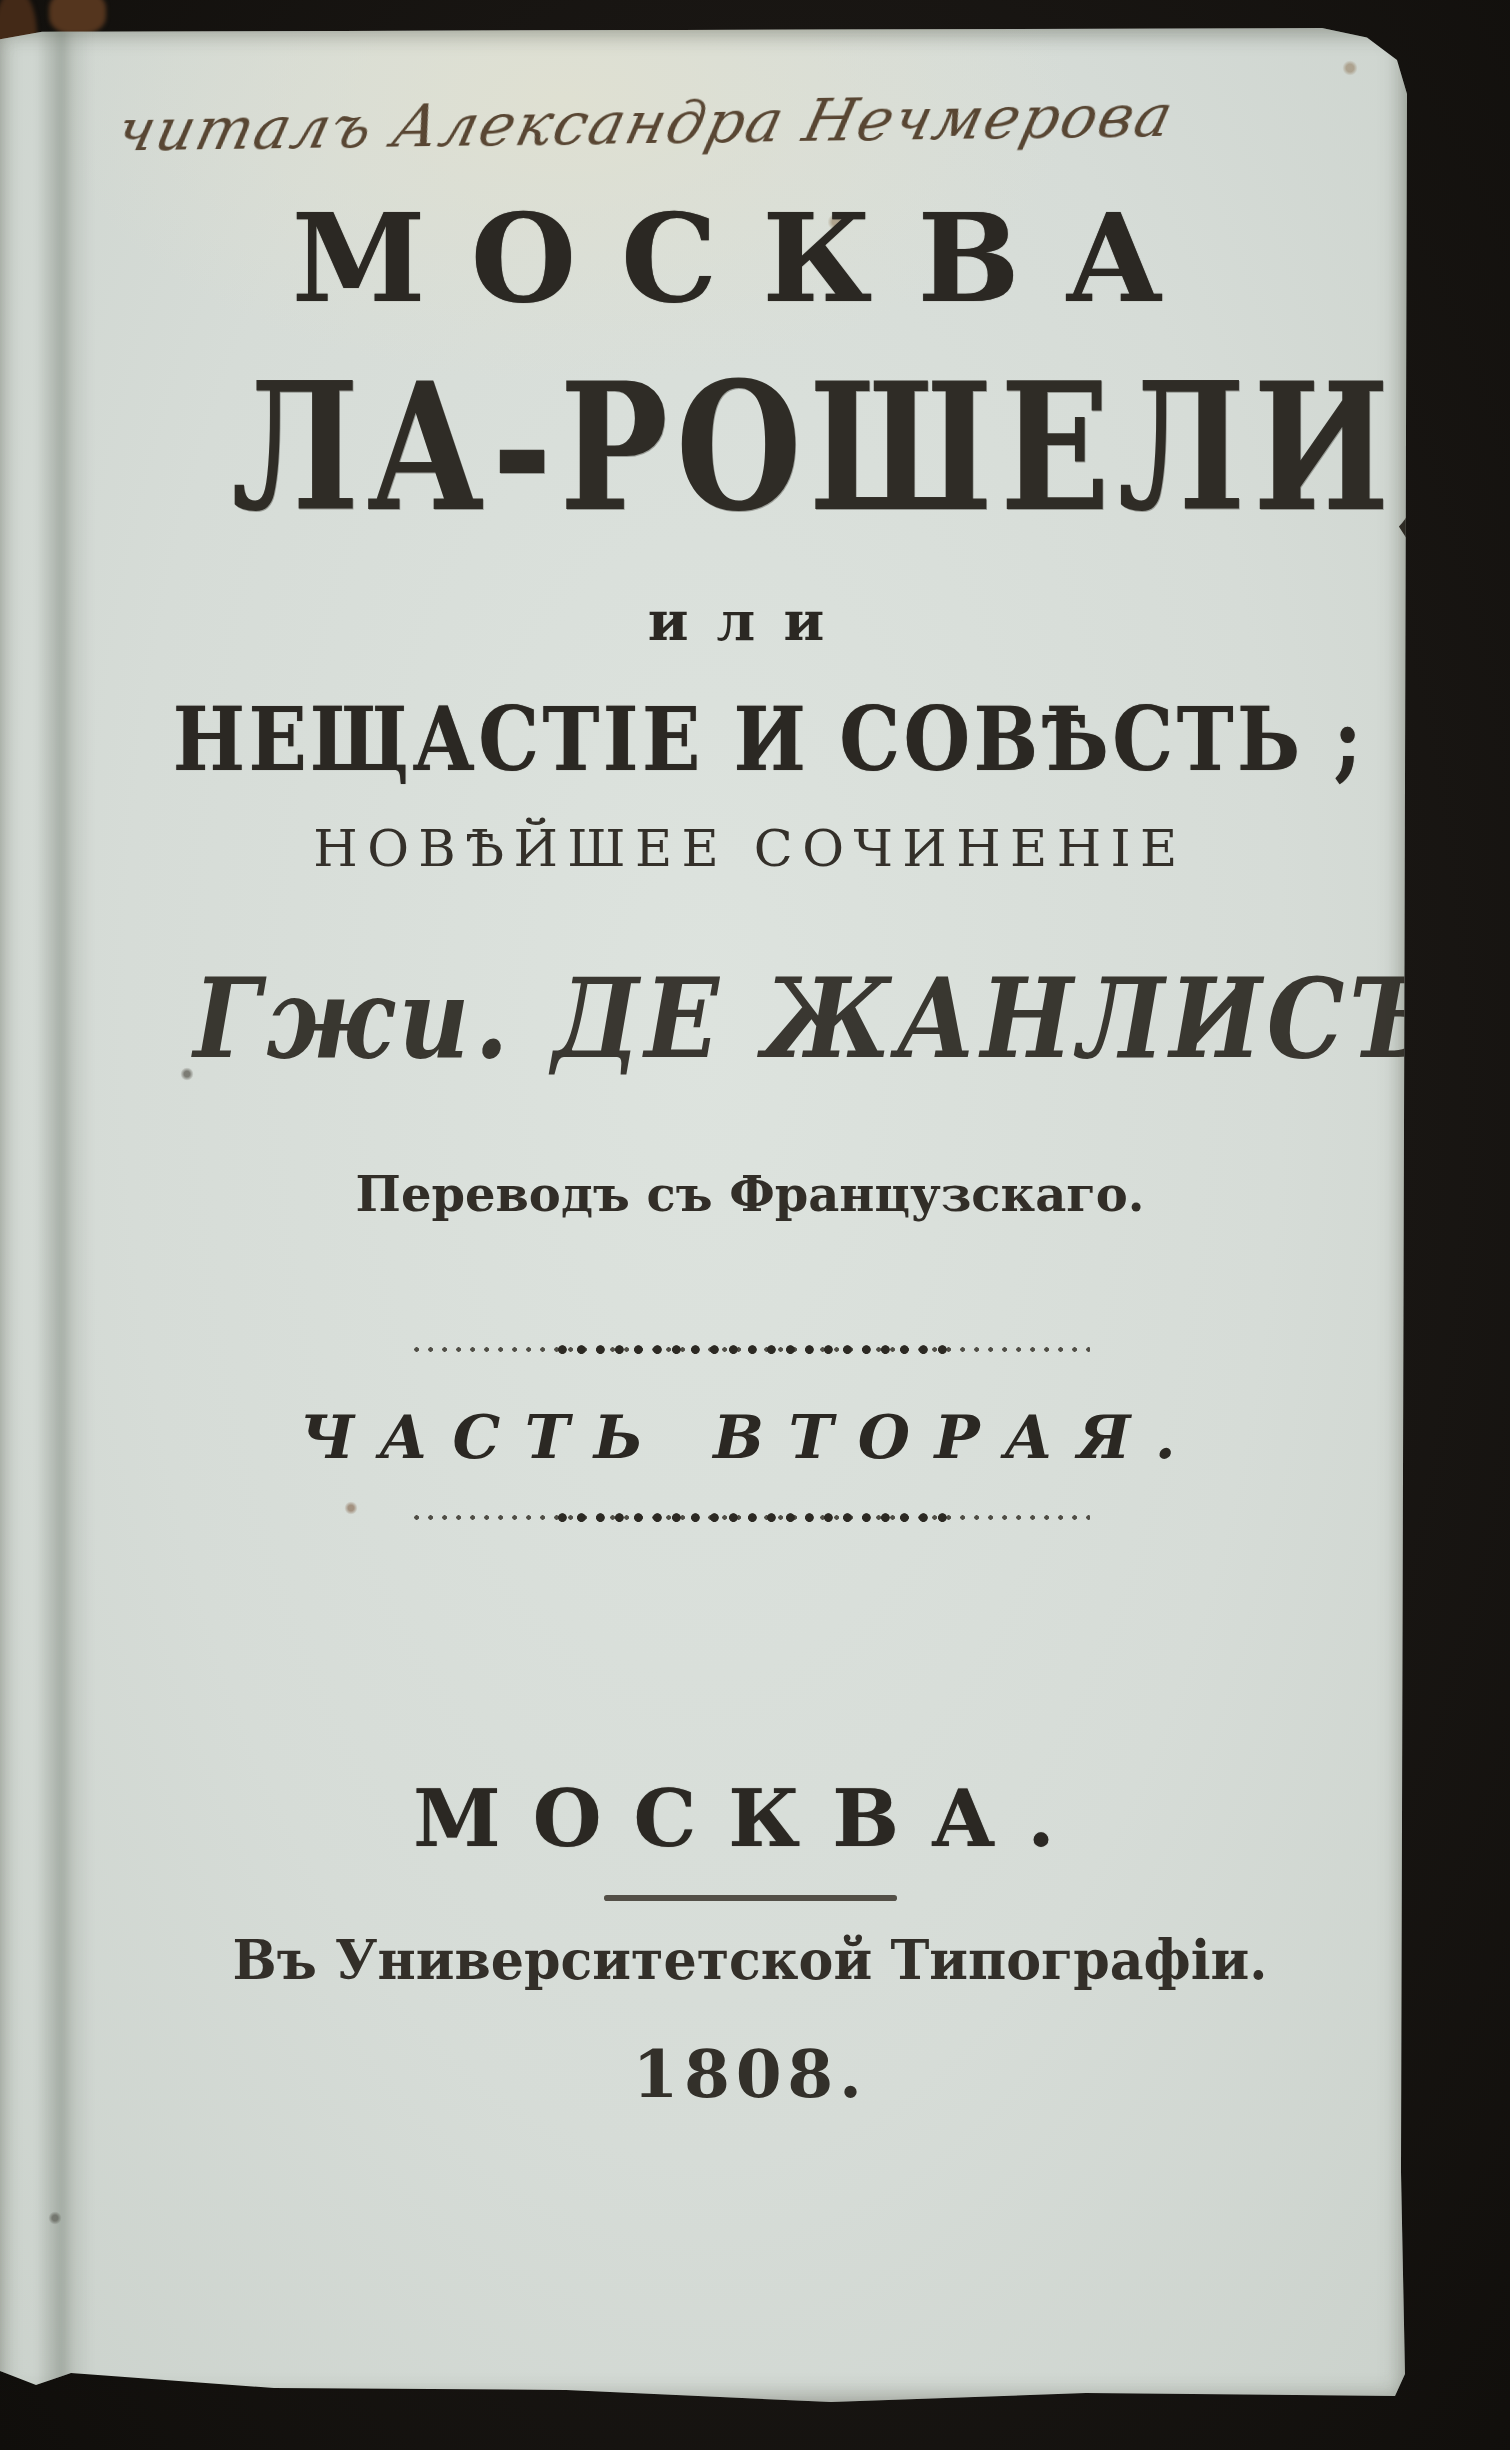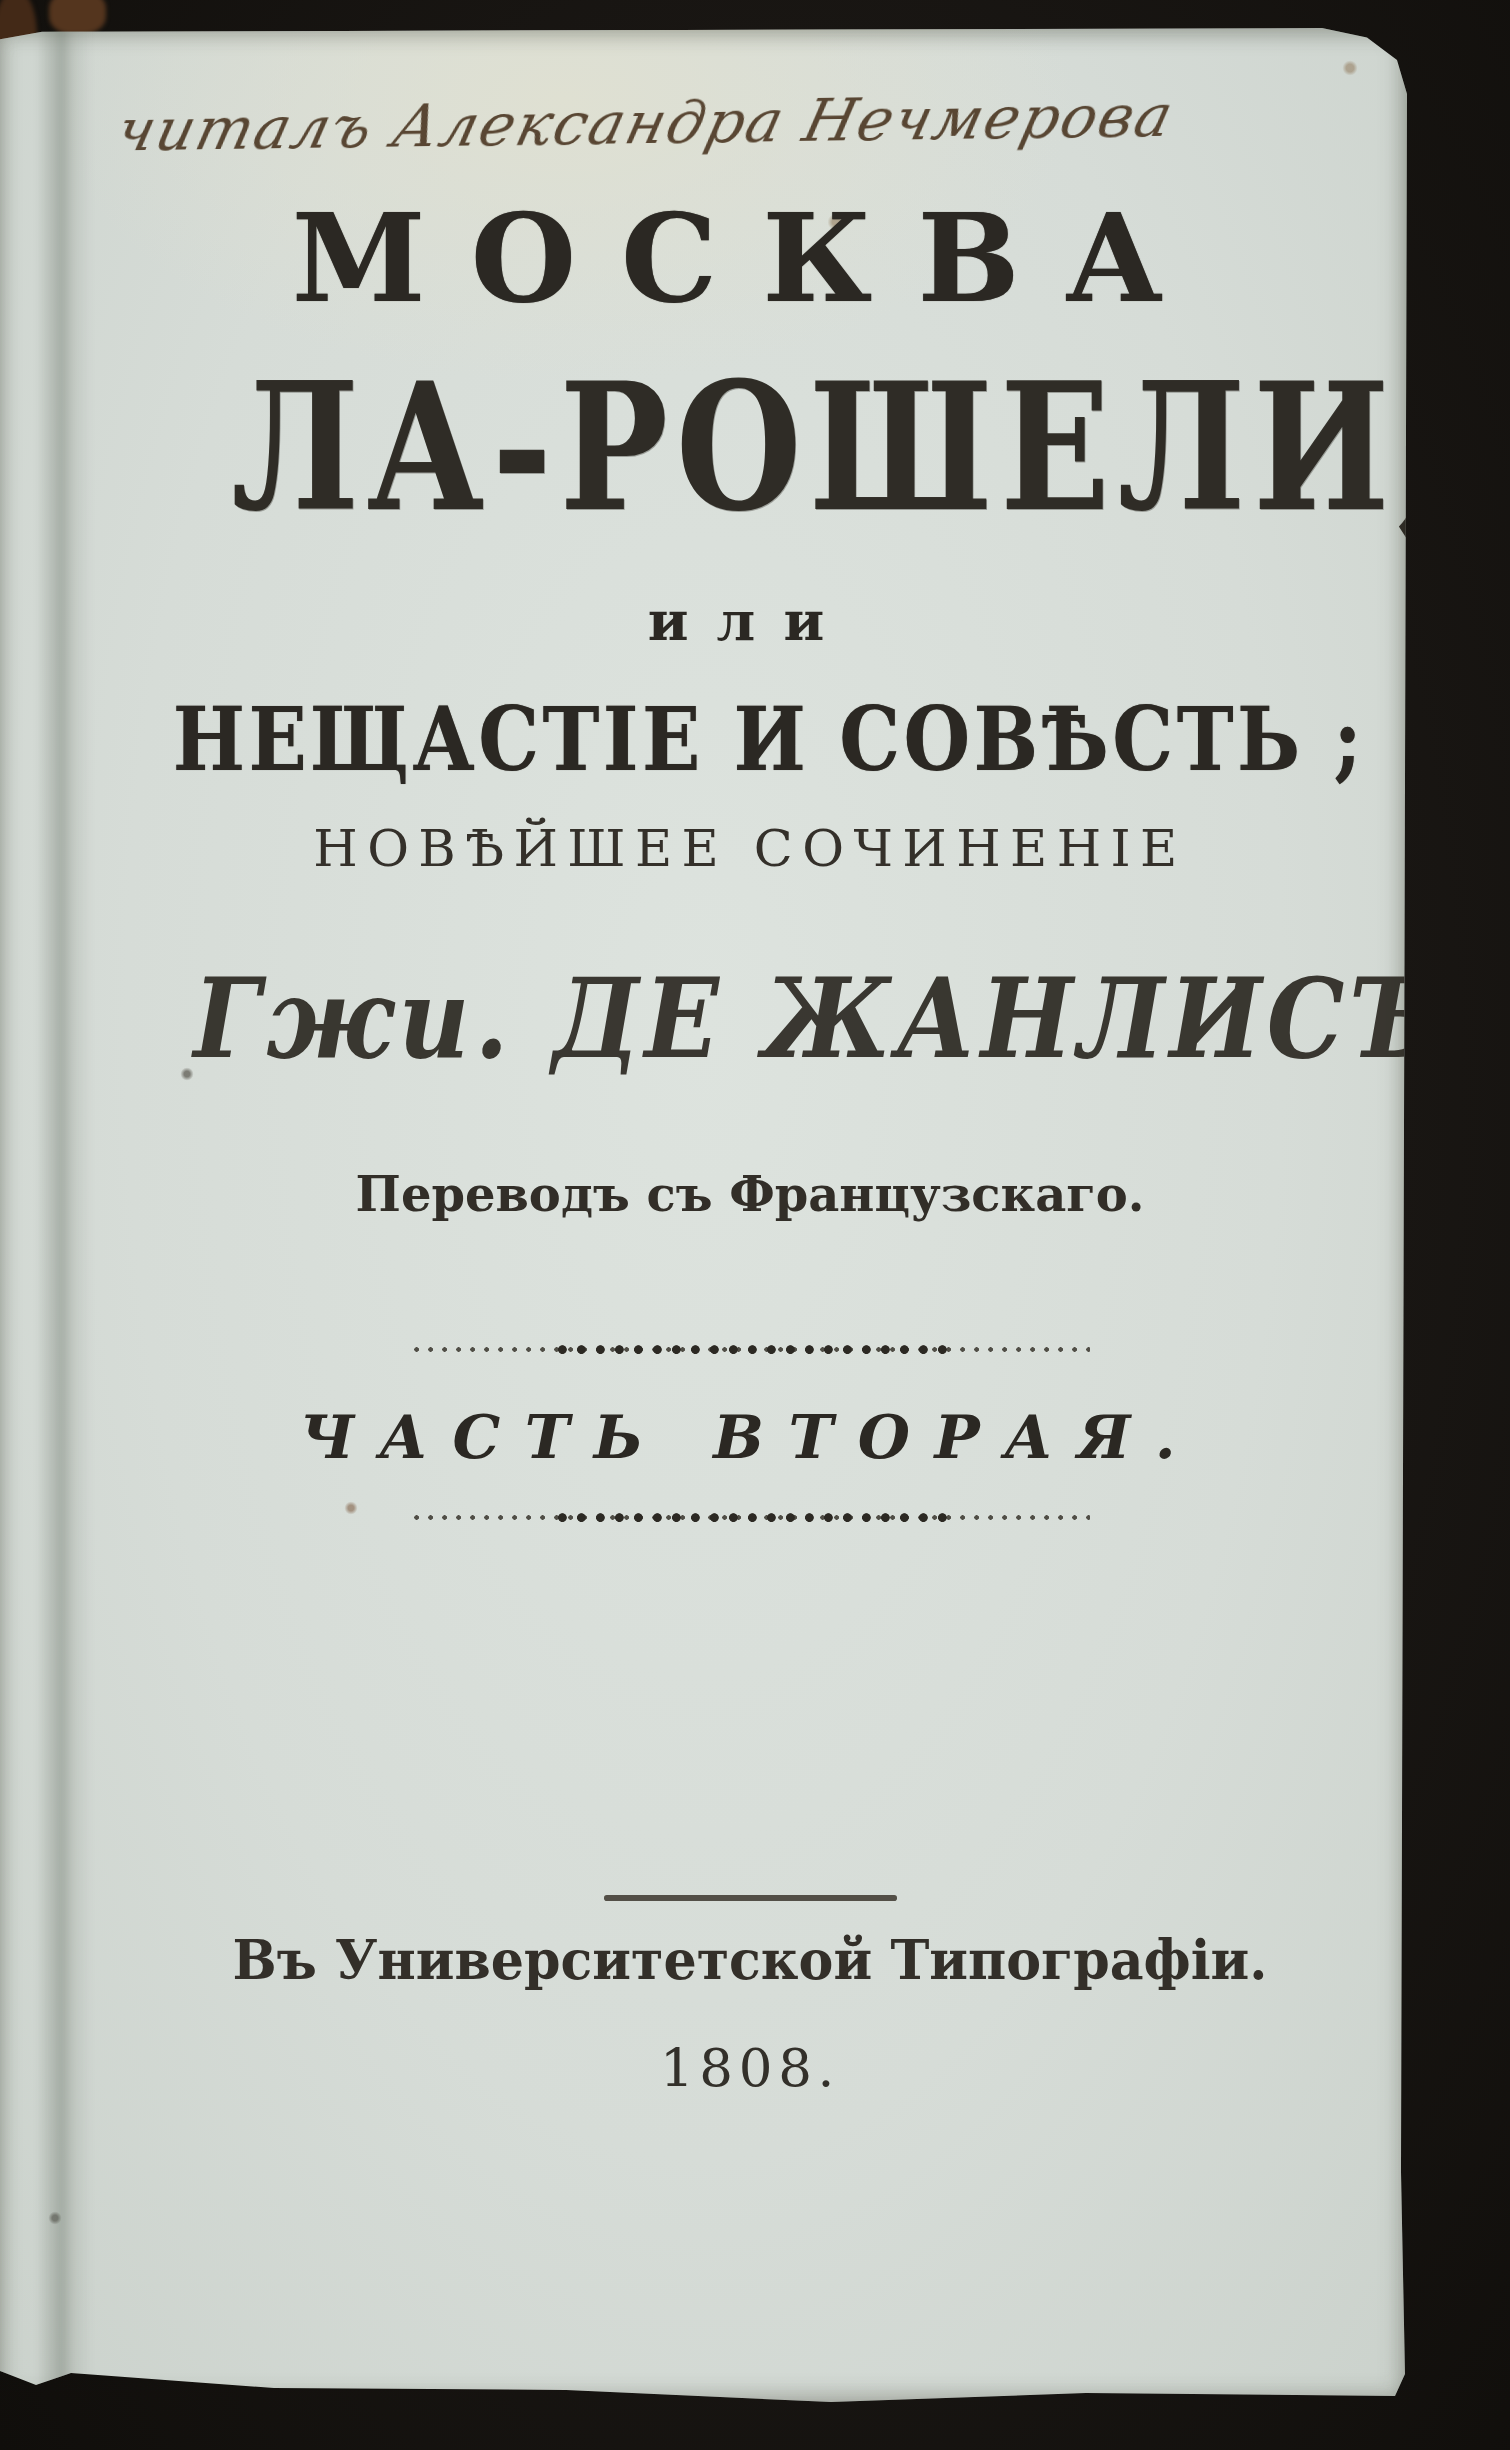--- a/index.html
+++ b/index.html
@@ -58,21 +58,21 @@
         text-shadow:0.9px 0.9px 0 rgba(40,37,31,.35);}
   .t-ili{top:565px;font-size:55px;font-weight:bold;letter-spacing:28px;}
   .t-nesh{top:668px;font-size:87px;font-weight:bold;letter-spacing:3.8px;transform:scaleX(.88);text-shadow:0 0 0.9px rgba(40,36,30,.6);}
   .t-nov{top:795px;font-size:51px;font-weight:normal;letter-spacing:9.4px;color:#34302a;}
   .t-author{top:935px;font-size:111px;font-weight:bold;font-style:italic;letter-spacing:5.7px;
         transform:scaleX(.88) translateX(23.6px);color:rgba(43,40,34,.92);}
   .t-perevod{top:1142px;font-size:48px;font-weight:bold;color:#322e28;}
   .t-chast{top:1379px;font-size:60px;font-weight:bold;font-style:italic;letter-spacing:24.5px;}
   .t-moskva{top:1751px;font-size:79px;font-weight:bold;letter-spacing:32px;text-shadow:0 0 0.9px rgba(40,36,30,.6);}
   .t-imprint{top:1904px;font-size:55px;font-weight:bold;transform:scaleX(.95);color:#332f29;}
-  .t-year{top:2013px;font-size:53px;font-weight:normal;letter-spacing:5.7px;color:#33302a;}
+  .t-year{top:2013px;font-size:66px;font-weight:bold;letter-spacing:5.7px;color:#33302a;}
 
   .dotted{position:absolute;left:0;right:0;margin:0 auto;width:680px;height:15px;}
   .dotted .small-dots{
     position:absolute;left:0;top:2.8px;width:100%;height:9.4px;
     background-image:radial-gradient(circle at 6.6px 4.7px, #38342c 0 2.1px, transparent 2.6px);
     background-size:14px 9.4px;background-repeat:repeat-x;opacity:.85;
   }
   .dotted .big-dots{
     position:absolute;left:21%;top:0;width:58%;height:15px;
     background-image:radial-gradient(circle at 9.4px 7.6px, #2c2923 0 4px, transparent 4.7px);
@@ -120,20 +120,21 @@
         <div class="big-dots"></div>
       </div>
 
       <div class="line t-chast">ЧАСТЬ ВТОРАЯ.</div>
 
       <div class="dotted rule2">
         <div class="small-dots"></div>
         <div class="big-dots"></div>
       </div>
 
+      <div class="line t-moskva">МОСКВА.</div>
 
       <div class="short-rule"></div>
 
       <div class="line t-imprint">Въ Университетской Типографіи.</div>
 
       <div class="line t-year">1808.</div>
 
     </div>
   </div>
 </div>

